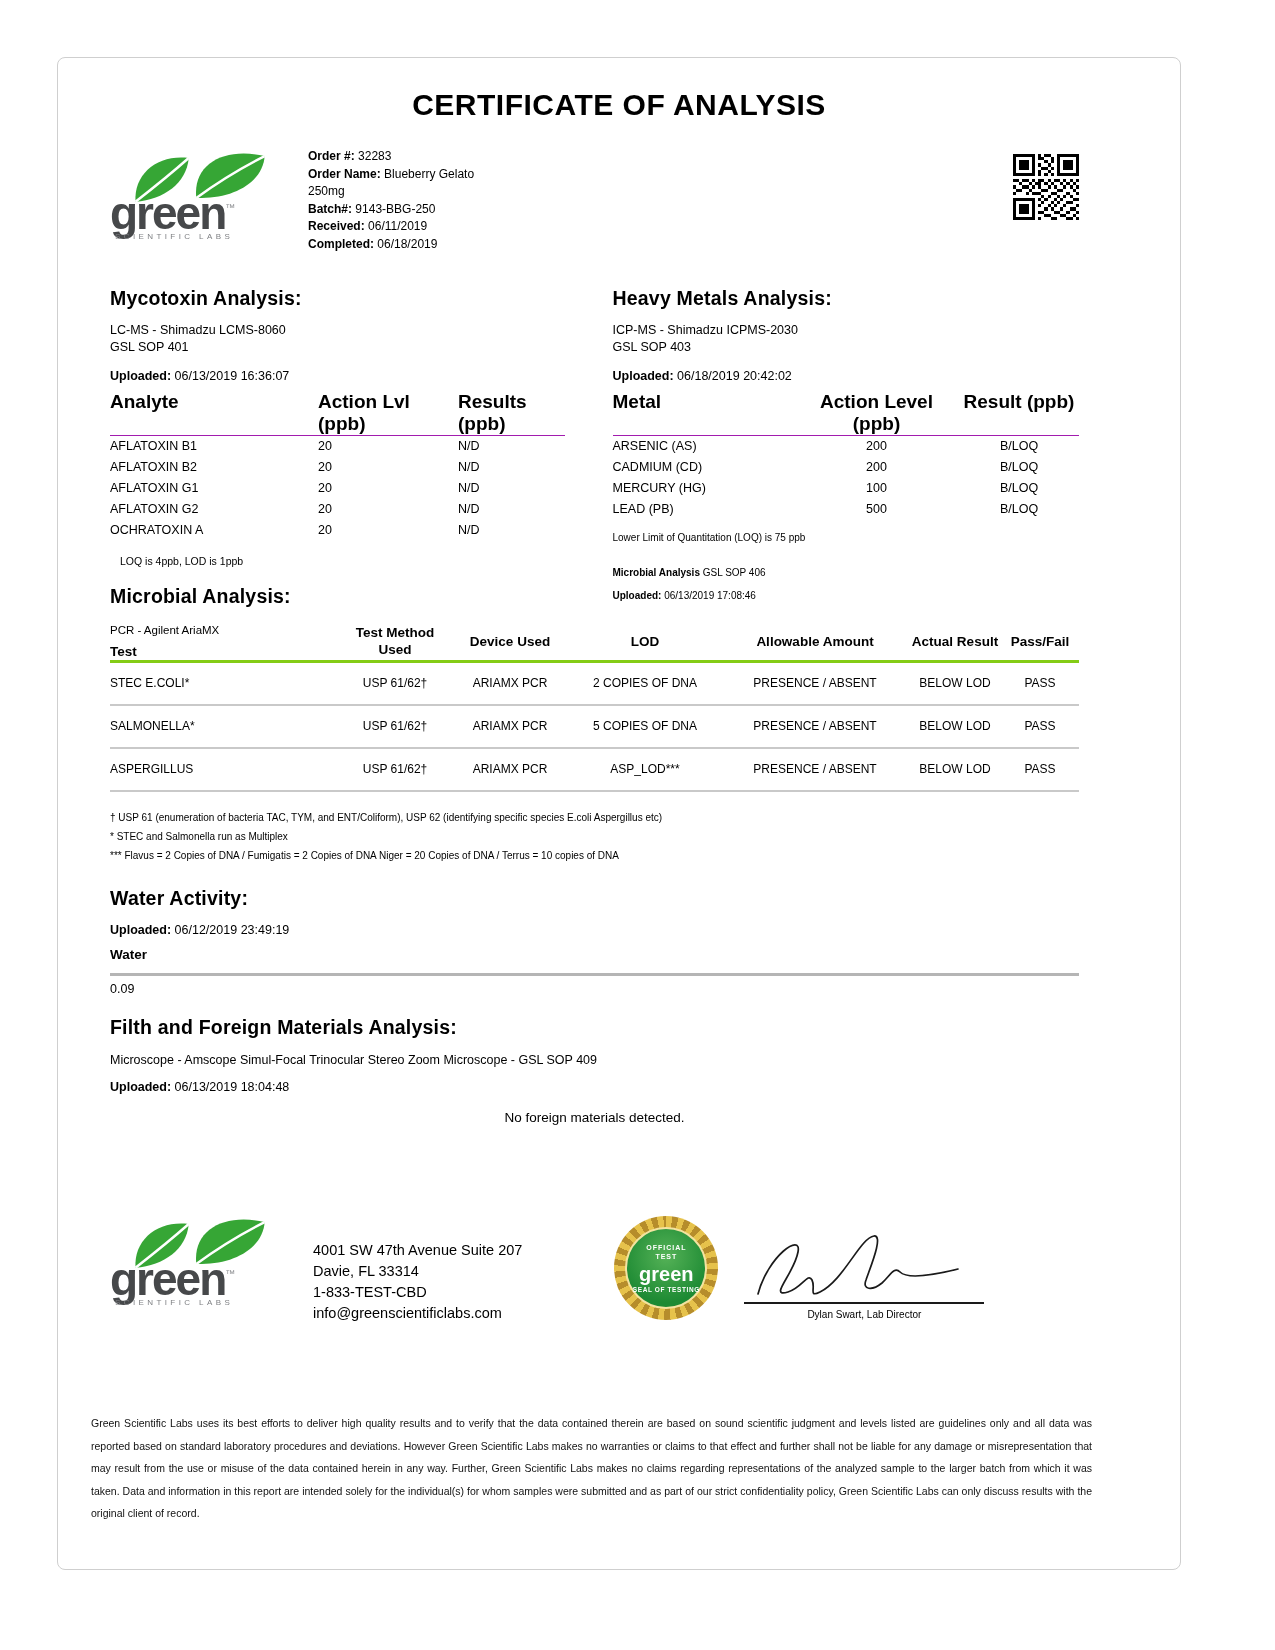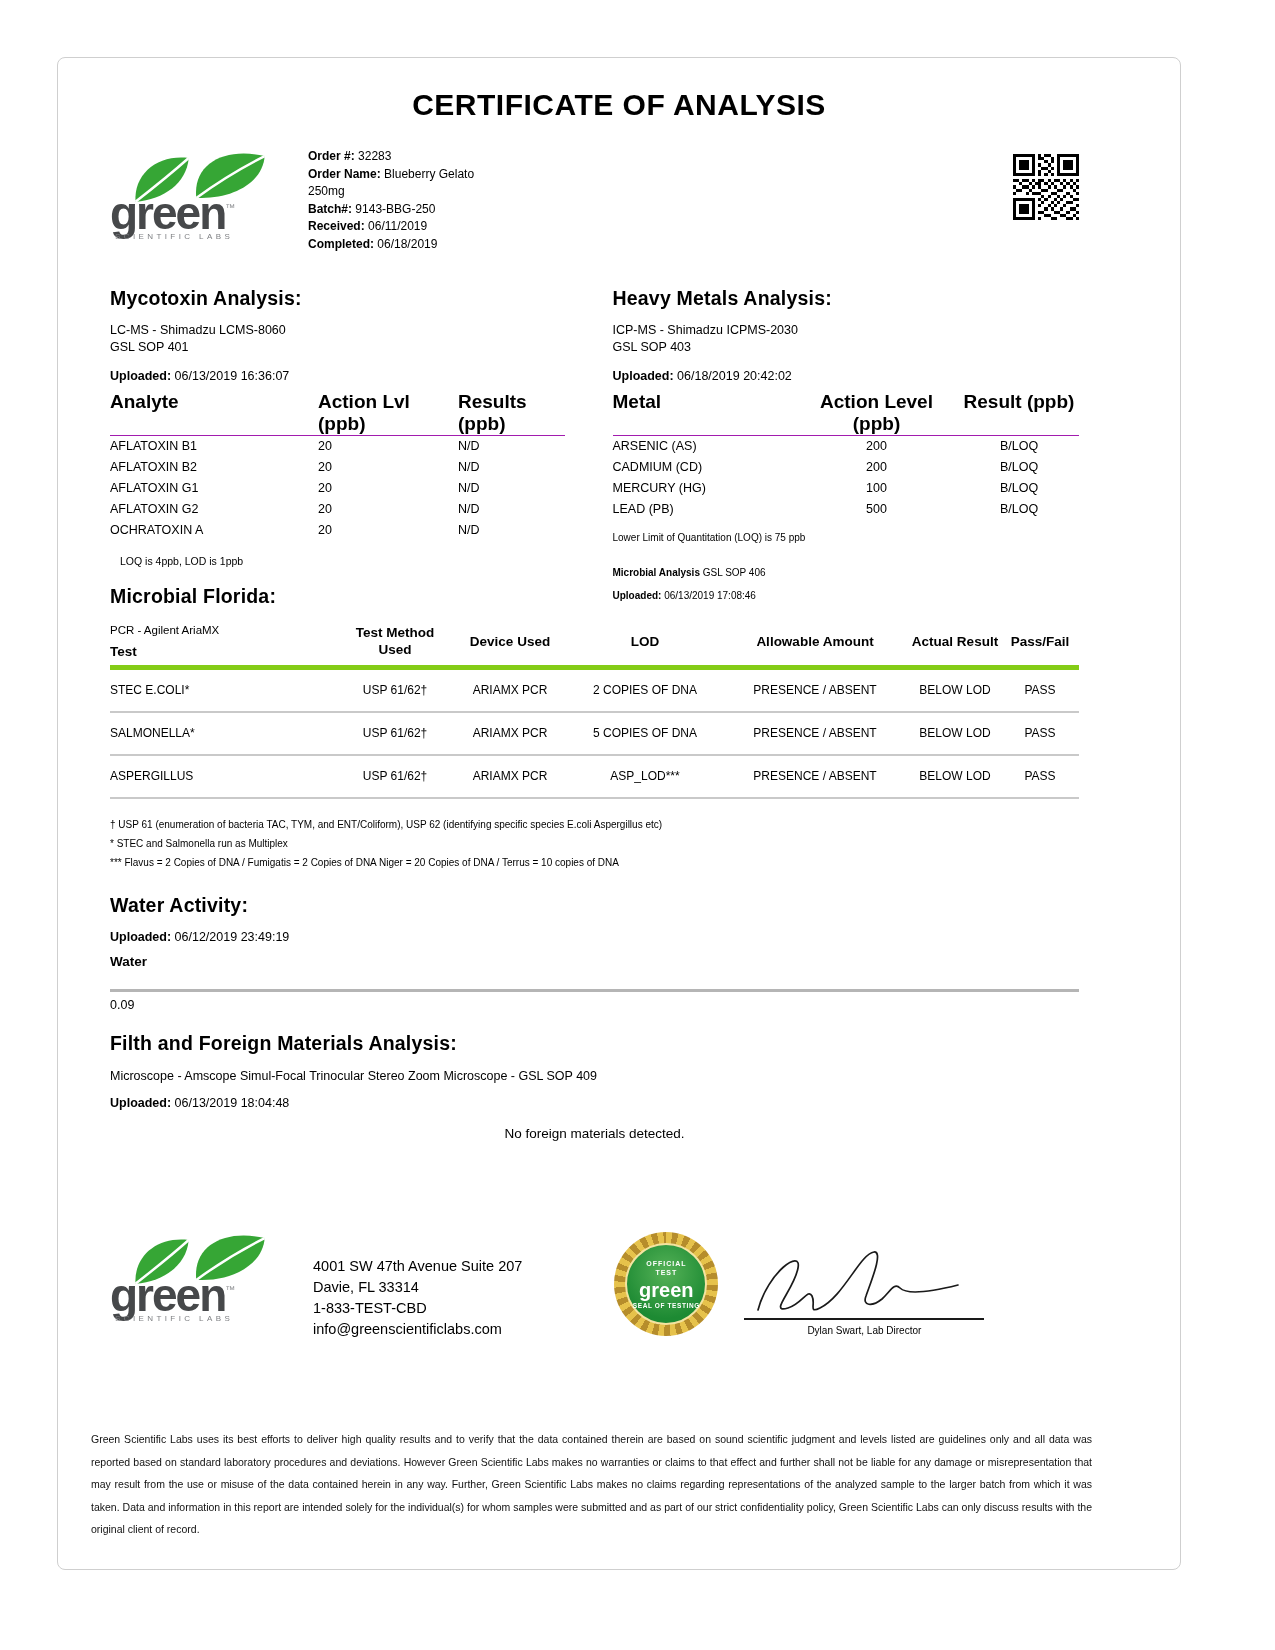--- a/index.html
+++ b/index.html
@@ -40,32 +40,32 @@
   .metals .thead span:nth-child(3), .metals .trow span:nth-child(3) { text-align:center; }
   .small-note { margin-top:14px; font-size:10.5px;padding-left:10px; }
   .metals-note { margin-top:12px; font-size:10px; }
   .micro-heading { margin-top:18px; }
   .micro-ref { margin-top:24px; font-size:10px; }
   .micro-ref .up2 { display:block; margin-top:12px; }
 
   
   .microtable { margin-top:14px; }
   .mthead, .mtrow { display:grid; grid-template-columns:230px 110px 120px 150px 190px 90px 80px; }
-  .mthead { border-bottom:5px solid #84cc16; padding-bottom:5px; align-items:center; }
+  .mthead { border-bottom:3px solid #84cc16; align-items:center; }
   .mth { font-weight:bold; font-size:13.5px; text-align:center; line-height:17px; }
   .mth.first { text-align:left; align-self:end; }
   .pcr-line { font-weight:normal; font-size:11.5px; margin-bottom:4px; }
   .mtrow { border-bottom:2px solid #c9c9c9; min-height:43px; align-items:center; font-size:12px; padding:4px 0; }
   .mtd { text-align:center; line-height:15px; }
   .mtd.first { text-align:left; }
   .footnotes { margin-top:16px; font-size:10px; line-height:19px; }
 
   
   .water-h { margin-top:22px; }
-  .water-col { margin-top:10px; font-weight:bold; font-size:13.5px; padding-bottom:20px; border-bottom:3px solid #b5b5b5; }
+  .water-col { margin-top:10px; font-weight:bold; font-size:13.5px; padding-bottom:11px; border-bottom:3px solid #b5b5b5; }
   .water-val { margin-top:6px; font-size:12.5px; }
   .filth-h { margin-top:20px; }
   .filth-method { margin-top:14px; font-size:12.5px; }
   .filth-result { margin-top:16px; font-size:13.5px;text-align:center; }
 
   
   .footer-row { display:flex; margin-top:89px; align-items:flex-start; }
   .addr { margin-left:18px; margin-top:26px; font-size:14.5px; line-height:21px; }
   .seal { margin-left:92px; margin-top:2px; width:104px; height:104px; border-radius:50%;
           background:repeating-conic-gradient(#e6c24b 0 7deg,#b68d2b 7deg 14deg);
@@ -164,21 +164,21 @@
             </div>
           <div class="trow">
               <span>OCHRATOXIN A</span>
               <span>20</span>
               <span>N/D</span>
             </div>
         </div>
 
         <p class="small-note">LOQ is 4ppb, LOD is 1ppb</p>
 
-        <h2 class="micro-heading">Microbial Florida:</h2>
+        <h2 class="micro-heading">Microbial Analysis:</h2>
       </div>
 
       <div class="col-right">
         <h2>Heavy Metals Analysis:</h2>
         <div class="method">
           <p>ICP-MS - Shimadzu ICPMS-2030</p>
           <p>GSL SOP 403</p>
         </div>
         <p class="uploaded"><b>Uploaded:</b> <span>06/18/2019 20:42:02</span></p>
 

